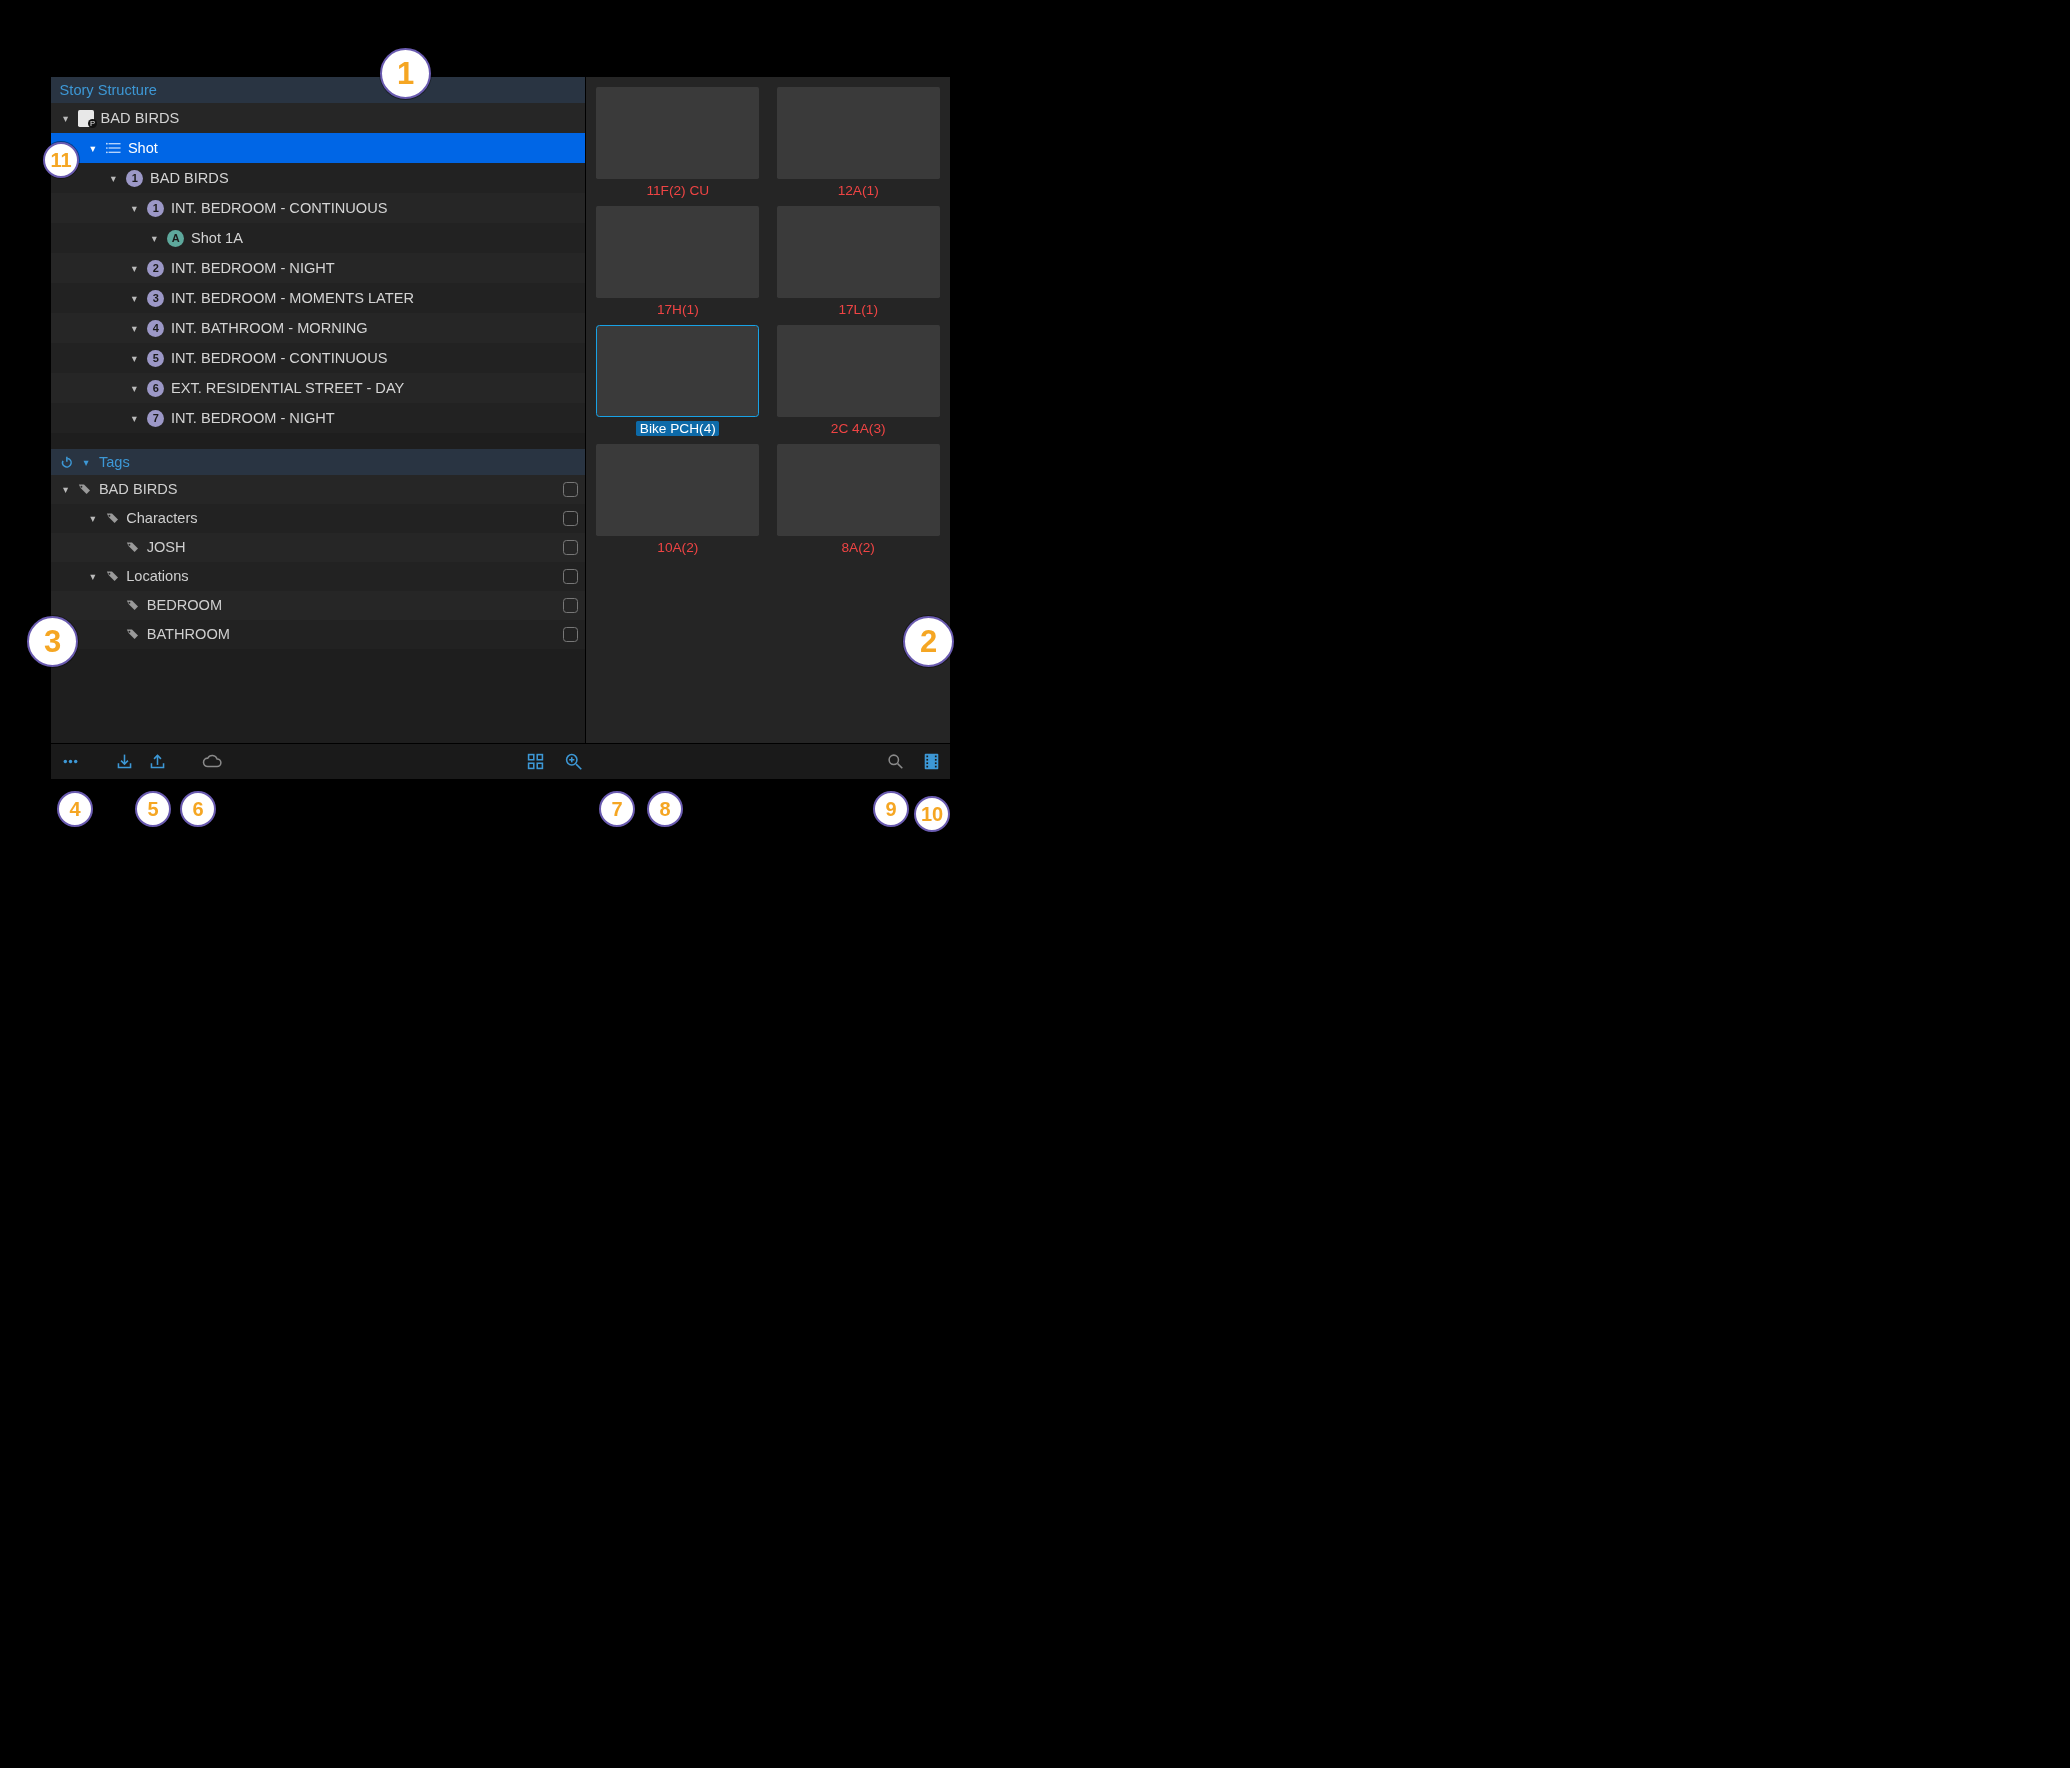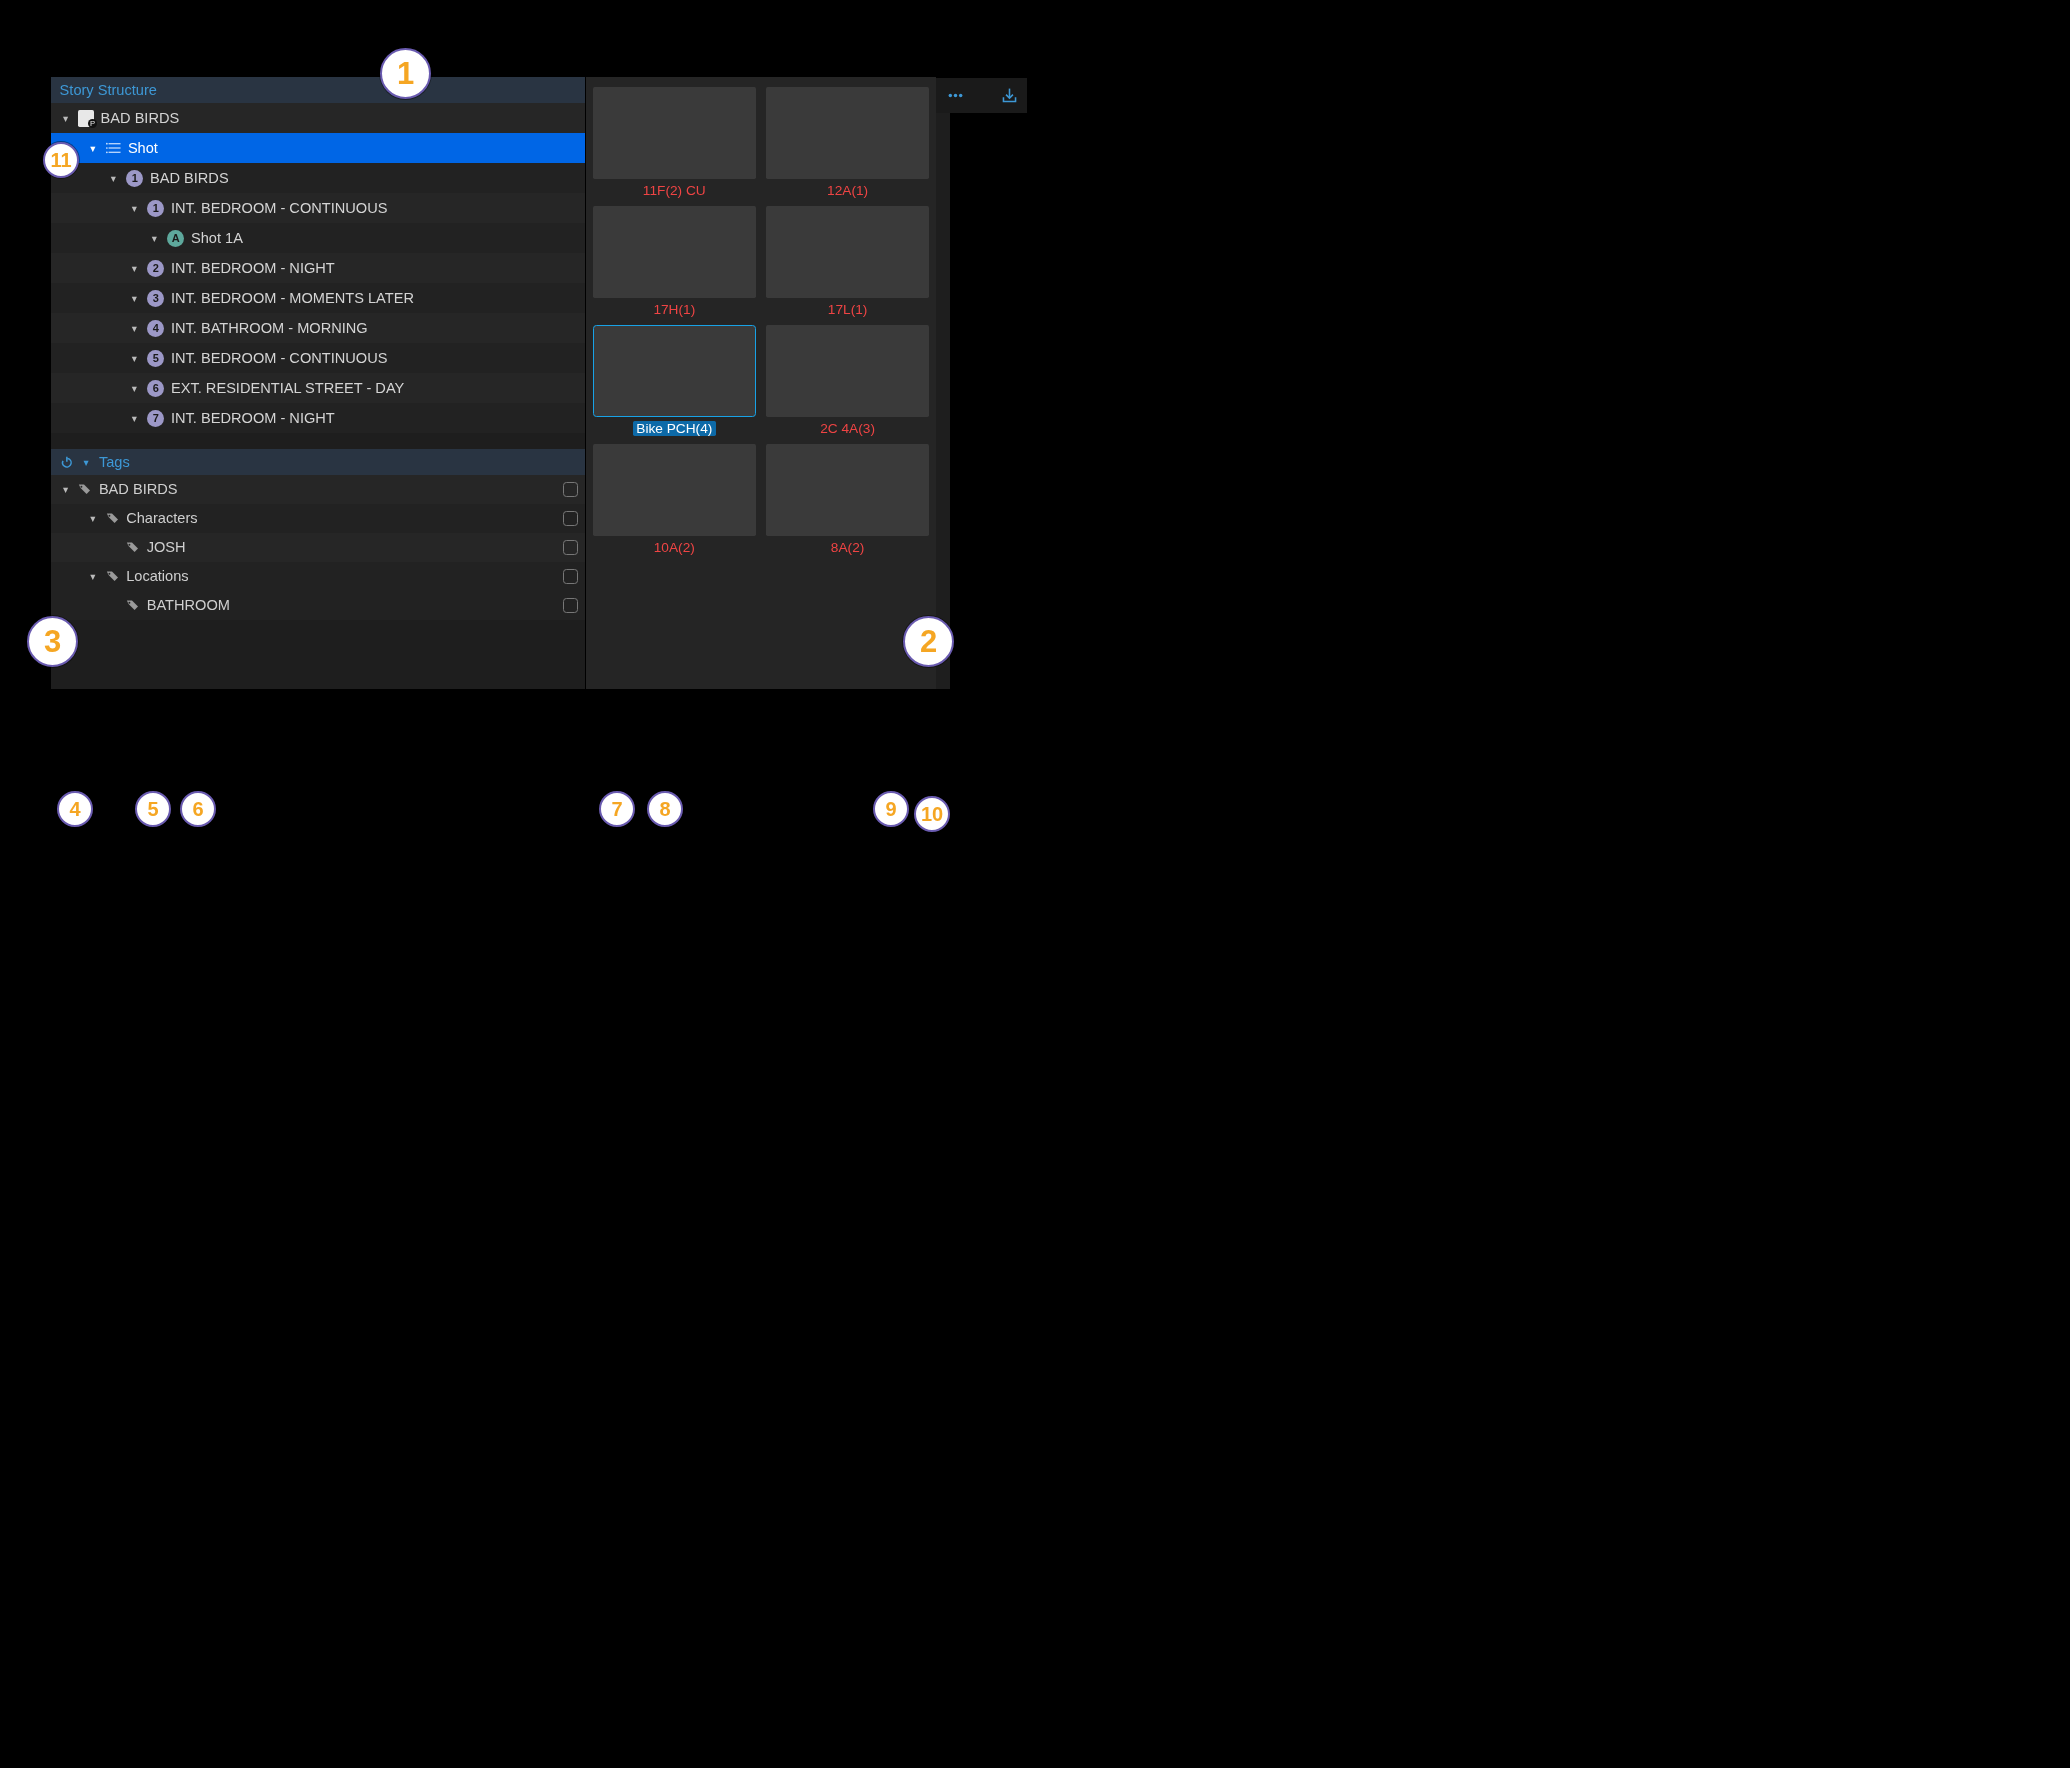--- a/index.html
+++ b/index.html
@@ -26,24 +26,24 @@
     width: 1027px;
     height: 877px;
     position: relative;
     overflow: hidden;
   }
   .window {
     position: absolute;
     left: 51px;
     top: 77px;
     width: 899px;
-    height: 612px;
+    height: 702px;
     background: var(--panel);
     display: flex;
-    flex-direction: row;
+    flex-direction: column;
   }
   .main {
     flex: 1;
     display: flex;
     min-height: 0;
   }
   .left {
     width: 535px;
     display: flex;
     flex-direction: column;
@@ -386,20 +386,32 @@
             <span class="tag-icon">
               <svg width="13.7" height="13.7" viewBox="0 0 16 16">
                   <path d="M1 3 L7 3 L14 10 L10 14 L3 7 Z" fill="#9a9a9a"></path>
                   <circle cx="4" cy="5.5" r="1.1" fill="#222"></circle>
                 </svg>
             </span>
             <span class="label">Locations</span>
             <span class="checkbox"></span>
           </div>
 
+          <div class="tag-row">
+            <span class="indent ind2"></span>
+            <span style="width:12px"></span>
+            <span class="tag-icon">
+              <svg width="13.7" height="13.7" viewBox="0 0 16 16">
+                  <path d="M1 3 L7 3 L14 10 L10 14 L3 7 Z" fill="#9a9a9a"></path>
+                  <circle cx="4" cy="5.5" r="1.1" fill="#262626"></circle>
+                </svg>
+            </span>
+            <span class="label">BEDROOM</span>
+            <span class="checkbox"></span>
+          </div>
 
           <div class="tag-row alt">
             <span class="indent ind2"></span>
             <span style="width:12px"></span>
             <span class="tag-icon">
               <svg width="13.7" height="13.7" viewBox="0 0 16 16">
                   <path d="M1 3 L7 3 L14 10 L10 14 L3 7 Z" fill="#9a9a9a"></path>
                   <circle cx="4" cy="5.5" r="1.1" fill="#222"></circle>
                 </svg>
             </span>

